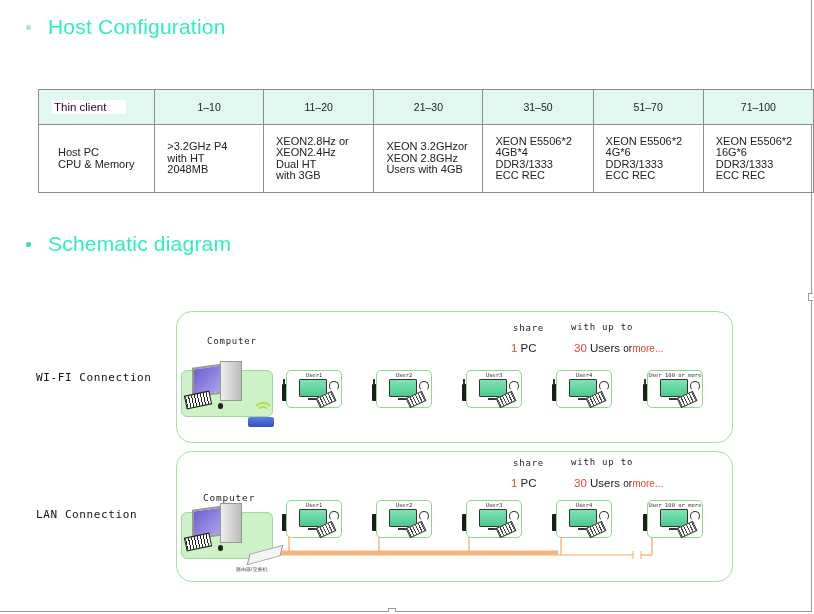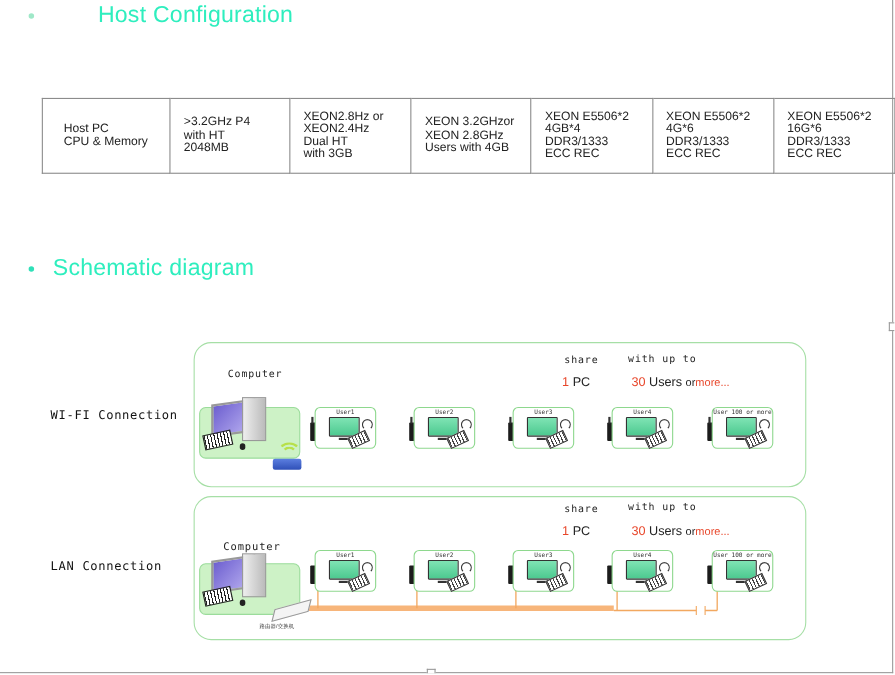--- a/index.html
+++ b/index.html
@@ -11,41 +11,41 @@
     }
     
     .frame-right { position: absolute; left: 811px; top: 0; width: 1px; height: 612px; background: #9a9a9a; }
     .frame-bottom { position: absolute; left: 0; top: 611px; width: 812px; height: 1px; background: #9a9a9a; }
     .handle-r { position: absolute; left: 808px; top: 293px; width: 4px; height: 6px; border: 1px solid #9a9a9a; border-right: none; background: #fff; }
     .handle-b { position: absolute; left: 388px; top: 608px; width: 6px; height: 3px; border: 1px solid #9a9a9a; border-bottom: none; background: #fff; }
 
     .section-title { position: absolute; display: flex; align-items: center; color: #2eeebe; font-size: 21px; letter-spacing: 0.2px; }
     .section-title .bullet { width: 5px; height: 5px; border-radius: 50%; background: #9fe8c8; margin-right: 17px; }
     .section-title.s2 .bullet { background: #2fe0b8; }
-    #title-host { left: 26px; top: 2px; gap: 41px; }
+    #title-host { left: 26px; top: 15px; }
     #title-schematic { left: 26px; top: 232px; }
 
     
     table.cfg { position: absolute; left: 38px; top: 89px; border-collapse: collapse; font-size: 11px; }
     table.cfg td { border: 1px solid #8c8c8c; text-align: center; vertical-align: middle; padding: 0; }
     table.cfg tr.head td { background: #e0f8ef; height: 34px; font-size: 10.5px; }
     table.cfg tr.body td { height: 67px; text-align: left; padding-left: 12px; line-height: 11.5px; }
     table.cfg td.c0 { width: 103px; }
     table.cfg td.cn { width: 102px; }
     table.cfg tr.head td.c0 { text-align: left; padding-left: 13px; }
     .thin-label { background: #fff; color: #2a0030; font-size: 11.5px; padding: 1px 20px 1px 2px; }
     table.cfg tr.body td.c0 { padding-left: 19px; }
     .multiline { white-space: pre-line; display: block; }
 
     
     .panel { position: absolute; left: 176px; width: 555px; border: 1.5px solid #a6dfa6; border-radius: 16px; background: #fff; }
     #panel-wifi { top: 311px; height: 130px; }
     #panel-lan { top: 451px; height: 129px; }
 
-    .conn-label { position: absolute; left: 46px; font-family: "DejaVu Sans Mono", "Liberation Mono", monospace; font-size: 11px; letter-spacing: 0.6px; color: #111; }
+    .conn-label { position: absolute; left: 36px; font-family: "DejaVu Sans Mono", "Liberation Mono", monospace; font-size: 11px; letter-spacing: 0.6px; color: #111; }
     #wifi-label { top: 371px; }
     #lan-label { top: 508px; }
 
     .mono-small { position: absolute; font-family: "DejaVu Sans Mono", "Liberation Mono", monospace; font-size: 9px; letter-spacing: 0.8px; color: #222; }
     .stat { position: absolute; font-size: 11.5px; color: #222; white-space: nowrap; }
     .stat .red { color: #e8462a; }
     .stat .small { font-size: 10px; }
 
     .host-box { position: absolute; width: 90px; height: 45px; background: #cdf2c6; border: 1.5px solid #9bdc9b; border-radius: 6px; }
     .user-box { position: absolute; width: 54px; height: 36px; border: 1.5px solid #8ed88e; border-radius: 5px; background: #fff; }
@@ -76,20 +76,29 @@
 <div class="handle-r"></div>
 <div class="handle-b"></div>
 
 <div class="section-title" id="title-host">
   <span class="bullet"></span>
   <span>Host Configuration</span>
 </div>
 
 <table class="cfg">
   <tbody>
+      <tr class="head">
+    <td class="c0"><span class="thin-label">Thin client</span></td>
+    <td class="cn">1–10</td>
+    <td class="cn">11–20</td>
+    <td class="cn">21–30</td>
+    <td class="cn">31–50</td>
+    <td class="cn">51–70</td>
+    <td class="cn">71–100</td>
+  </tr>
   <tr class="body">
     <td class="c0">
           <span class="multiline">Host PC
 CPU &amp; Memory</span>
         </td>
     <td class="cn">
           <span class="multiline">&gt;3.2GHz P4
 with HT
 2048MB</span>
         </td>

